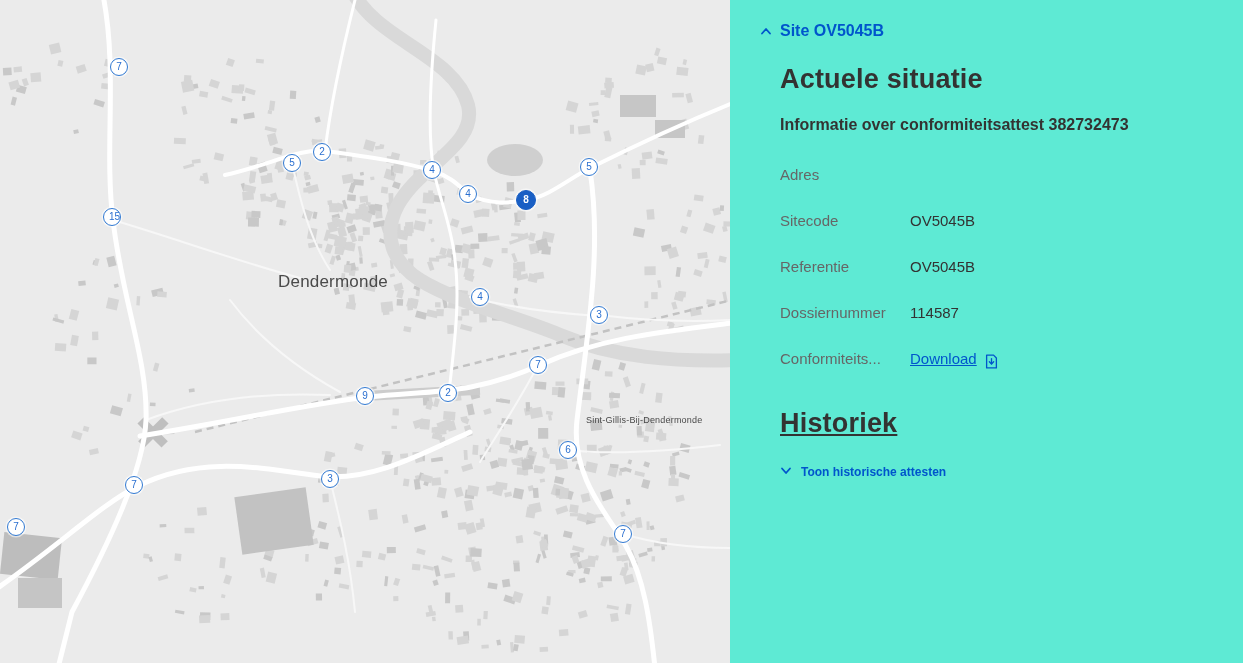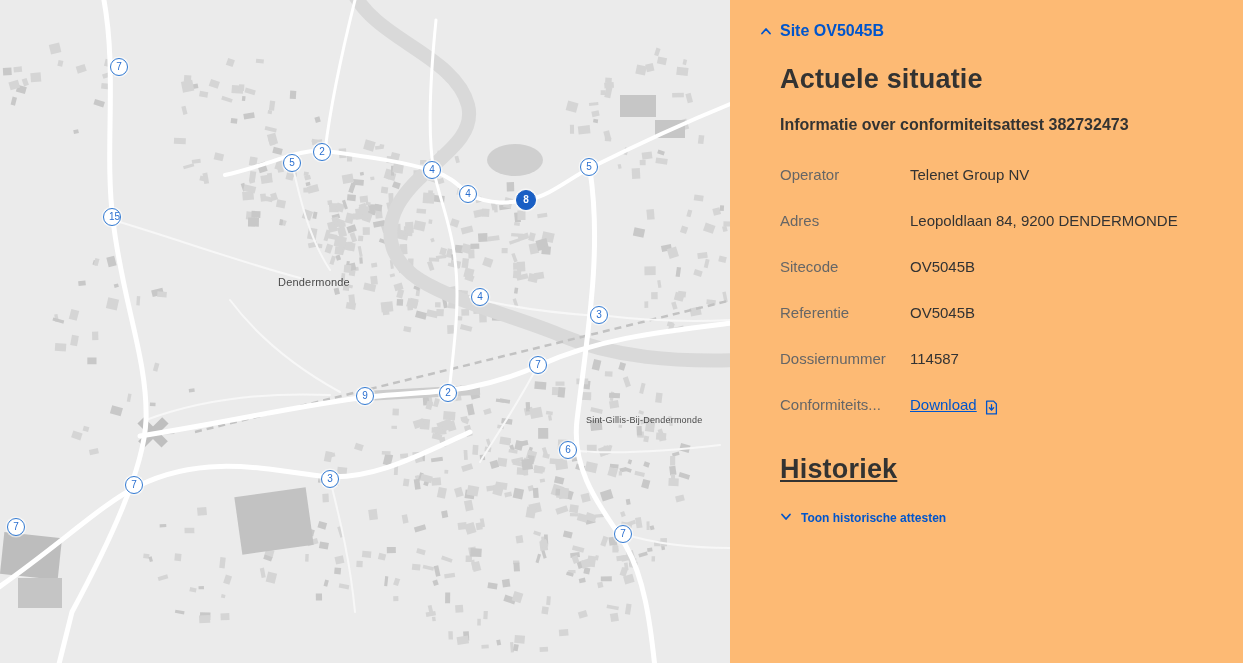--- a/index.html
+++ b/index.html
@@ -35,21 +35,21 @@
     box-shadow:0 0 0 1.5px rgba(255,255,255,.55);
     cursor:pointer;user-select:none;
   }
   .marker.selected{
     background:#1a5fc4;border-color:#1a5fc4;color:#ffffff;
     width:20px;height:20px;font-weight:bold;z-index:3;
   }
 
   
   .panel{
-    flex:1 1 auto;height:663px;background:#fdba74;
+    flex:1 1 auto;height:663px;background:#5eead4;
     padding:22px 30px 16px 50px;overflow:hidden;
   }
   .site-link{
     display:inline-flex;align-items:center;gap:8px;margin-left:-20px;
     color:var(--accent);font-size:16px;font-weight:700;text-decoration:none;cursor:pointer;
   }
   .site-link svg{display:block;}
   h1.section-title{
     margin:24px 0 0 0;font-size:27px;font-weight:700;color:var(--heading);letter-spacing:.2px;
   }
@@ -793,21 +793,21 @@
       <path stroke-width="5" d="M -8,592 C 60,545 100,505 138,486 C 200,455 260,468 320,476 C 370,482 420,455 470,432"></path>
       <path stroke-width="5" d="M 140,436 C 240,420 300,405 368,397 C 430,390 470,396 540,365 C 600,338 660,332 740,322"></path>
       <path stroke-width="4" d="M 225,175 C 270,165 300,148 325,151 C 370,157 405,162 433,171 C 455,178 462,190 470,195 C 490,205 510,203 527,200 C 550,196 570,178 590,168 C 640,143 690,120 740,100"></path>
       <path stroke-width="5" d="M 590,170 C 602,250 588,330 577,420 C 570,478 612,520 626,546 C 644,578 650,620 655,668"></path>
       <path stroke-width="3" d="M 449,392 C 455,340 460,300 455,260 C 452,228 440,200 434,172 C 428,140 430,80 436,20"></path>
       <path stroke-width="3" d="M 325,151 C 330,110 340,60 355,0"></path>
     </g>
   </svg>
 
   <div id="map-labels">
-      <span class="place-label" style="left: 278px; top: 282px; font-size: 11px;">Dendermonde</span>
+      <span class="place-label" style="left: 278px; top: 282px; font-size: 17px;">Dendermonde</span>
       <span class="place-label" style="left: 586px; top: 420px; font-size: 9px;">Sint-Gillis-Bij-Dendermonde</span>
     </div>
   <div id="map-markers">
       <div class="marker" style="left: 119px; top: 67px;">
     <span>7</span>
   </div>
       <div class="marker" style="left: 112px; top: 217px; justify-content: flex-end;">
     <span>15</span>
   </div>
       <div class="marker" style="left: 292px; top: 163px;">
@@ -870,26 +870,21 @@
     </span>
     <span>Site OV5045B</span>
   </a>
 
   <h1 class="section-title">Actuele situatie</h1>
 
   <h2 class="subtitle">Informatie over conformiteitsattest 382732473</h2>
 
   <div class="fields" id="fields">
       <div class="field-row">
-    <div class="field-label">Operator</div>
-    <div class="field-value">Telenet Group NV</div>
-  </div>
-      <div class="field-row">
     <div class="field-label">Adres</div>
-    <div class="field-value">Leopoldlaan 84, 9200 DENDERMONDE</div>
   </div>
       <div class="field-row">
     <div class="field-label">Sitecode</div>
     <div class="field-value">OV5045B</div>
   </div>
       <div class="field-row">
     <div class="field-label">Referentie</div>
     <div class="field-value">OV5045B</div>
   </div>
       <div class="field-row">

